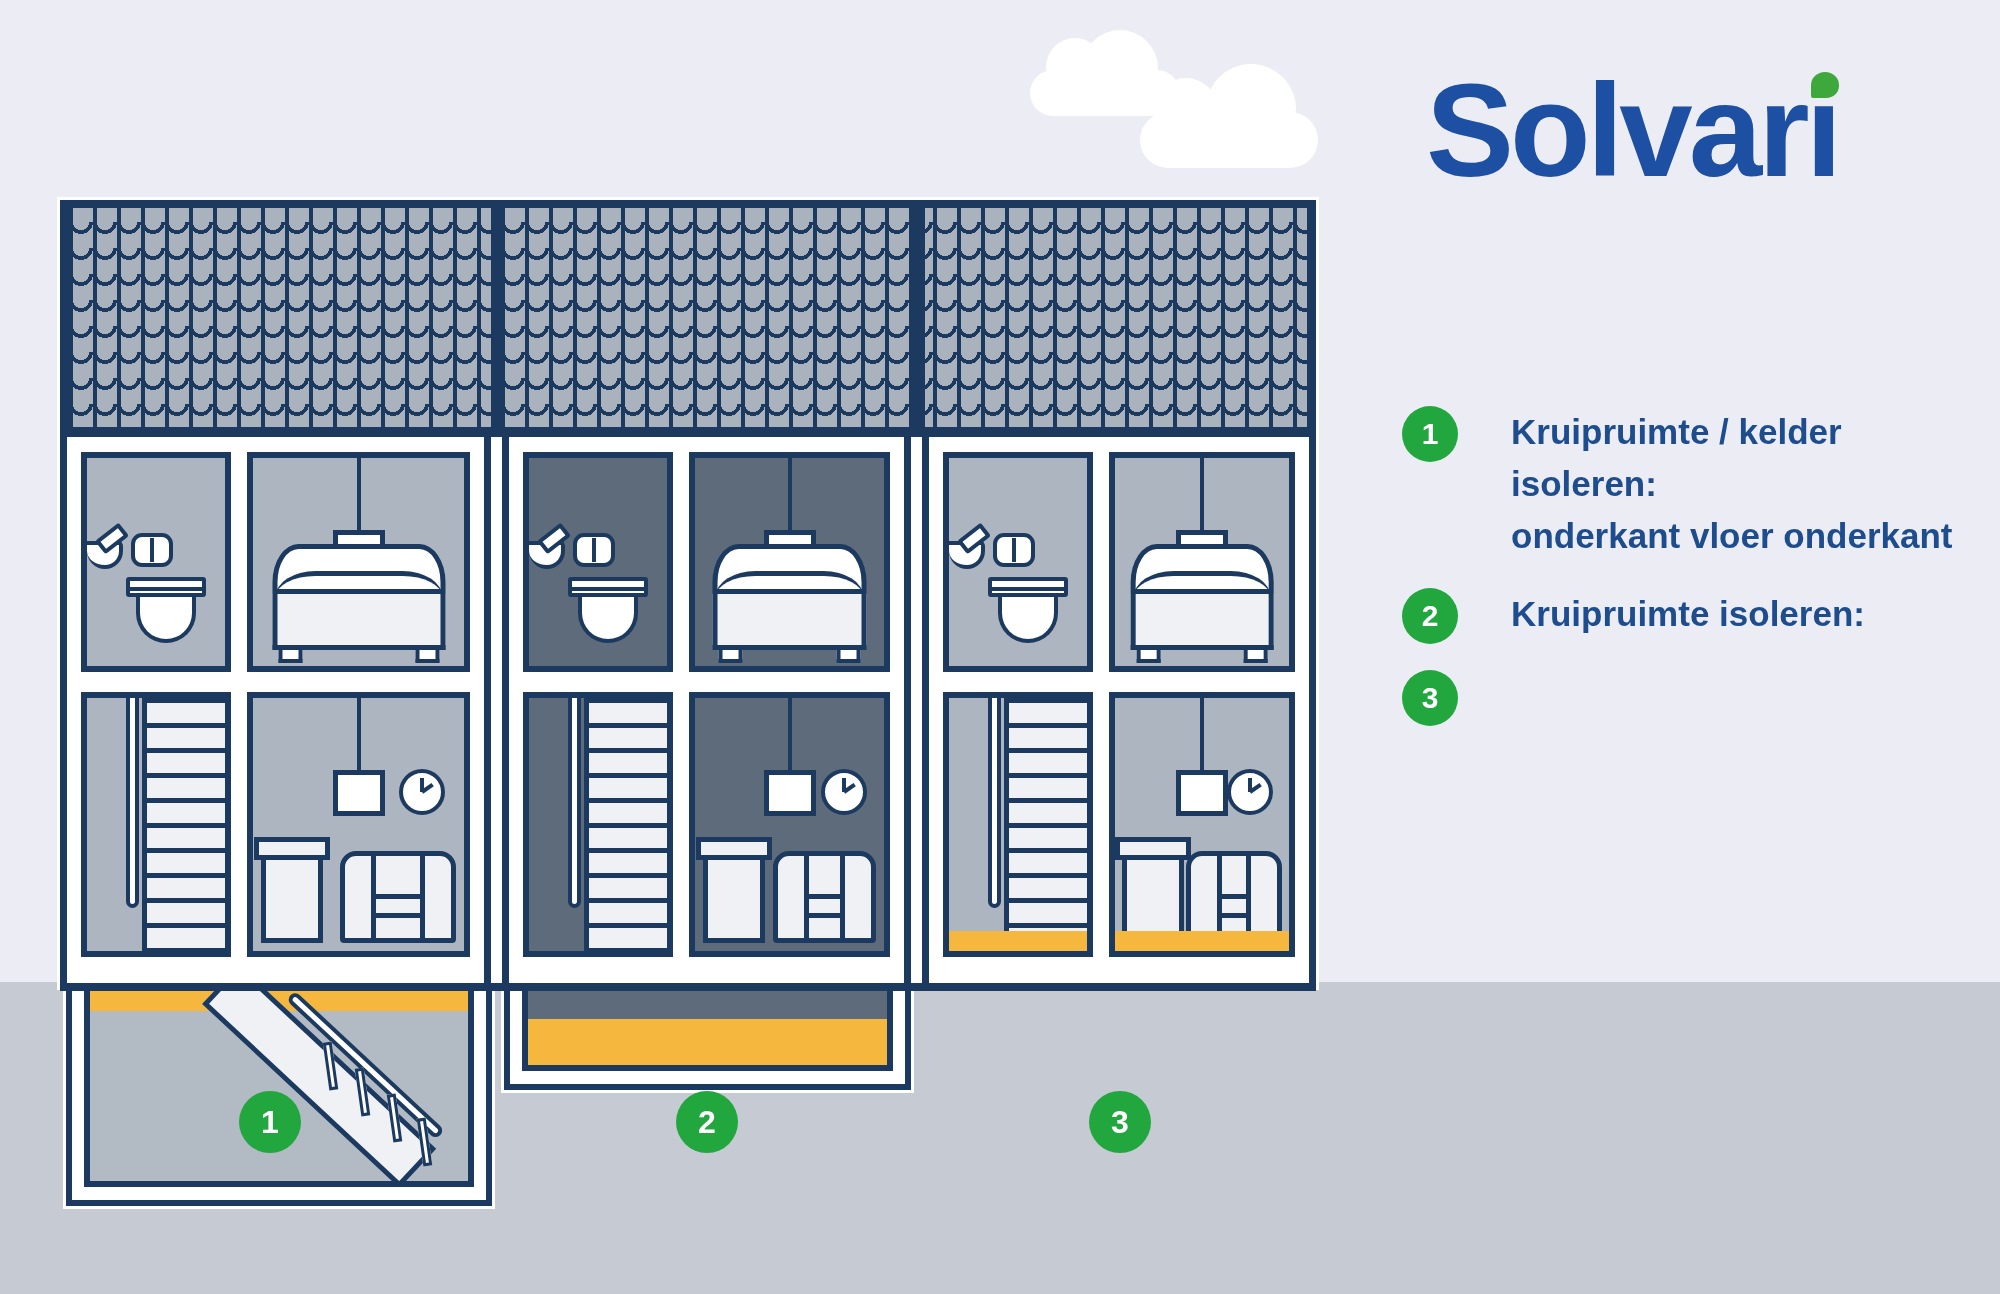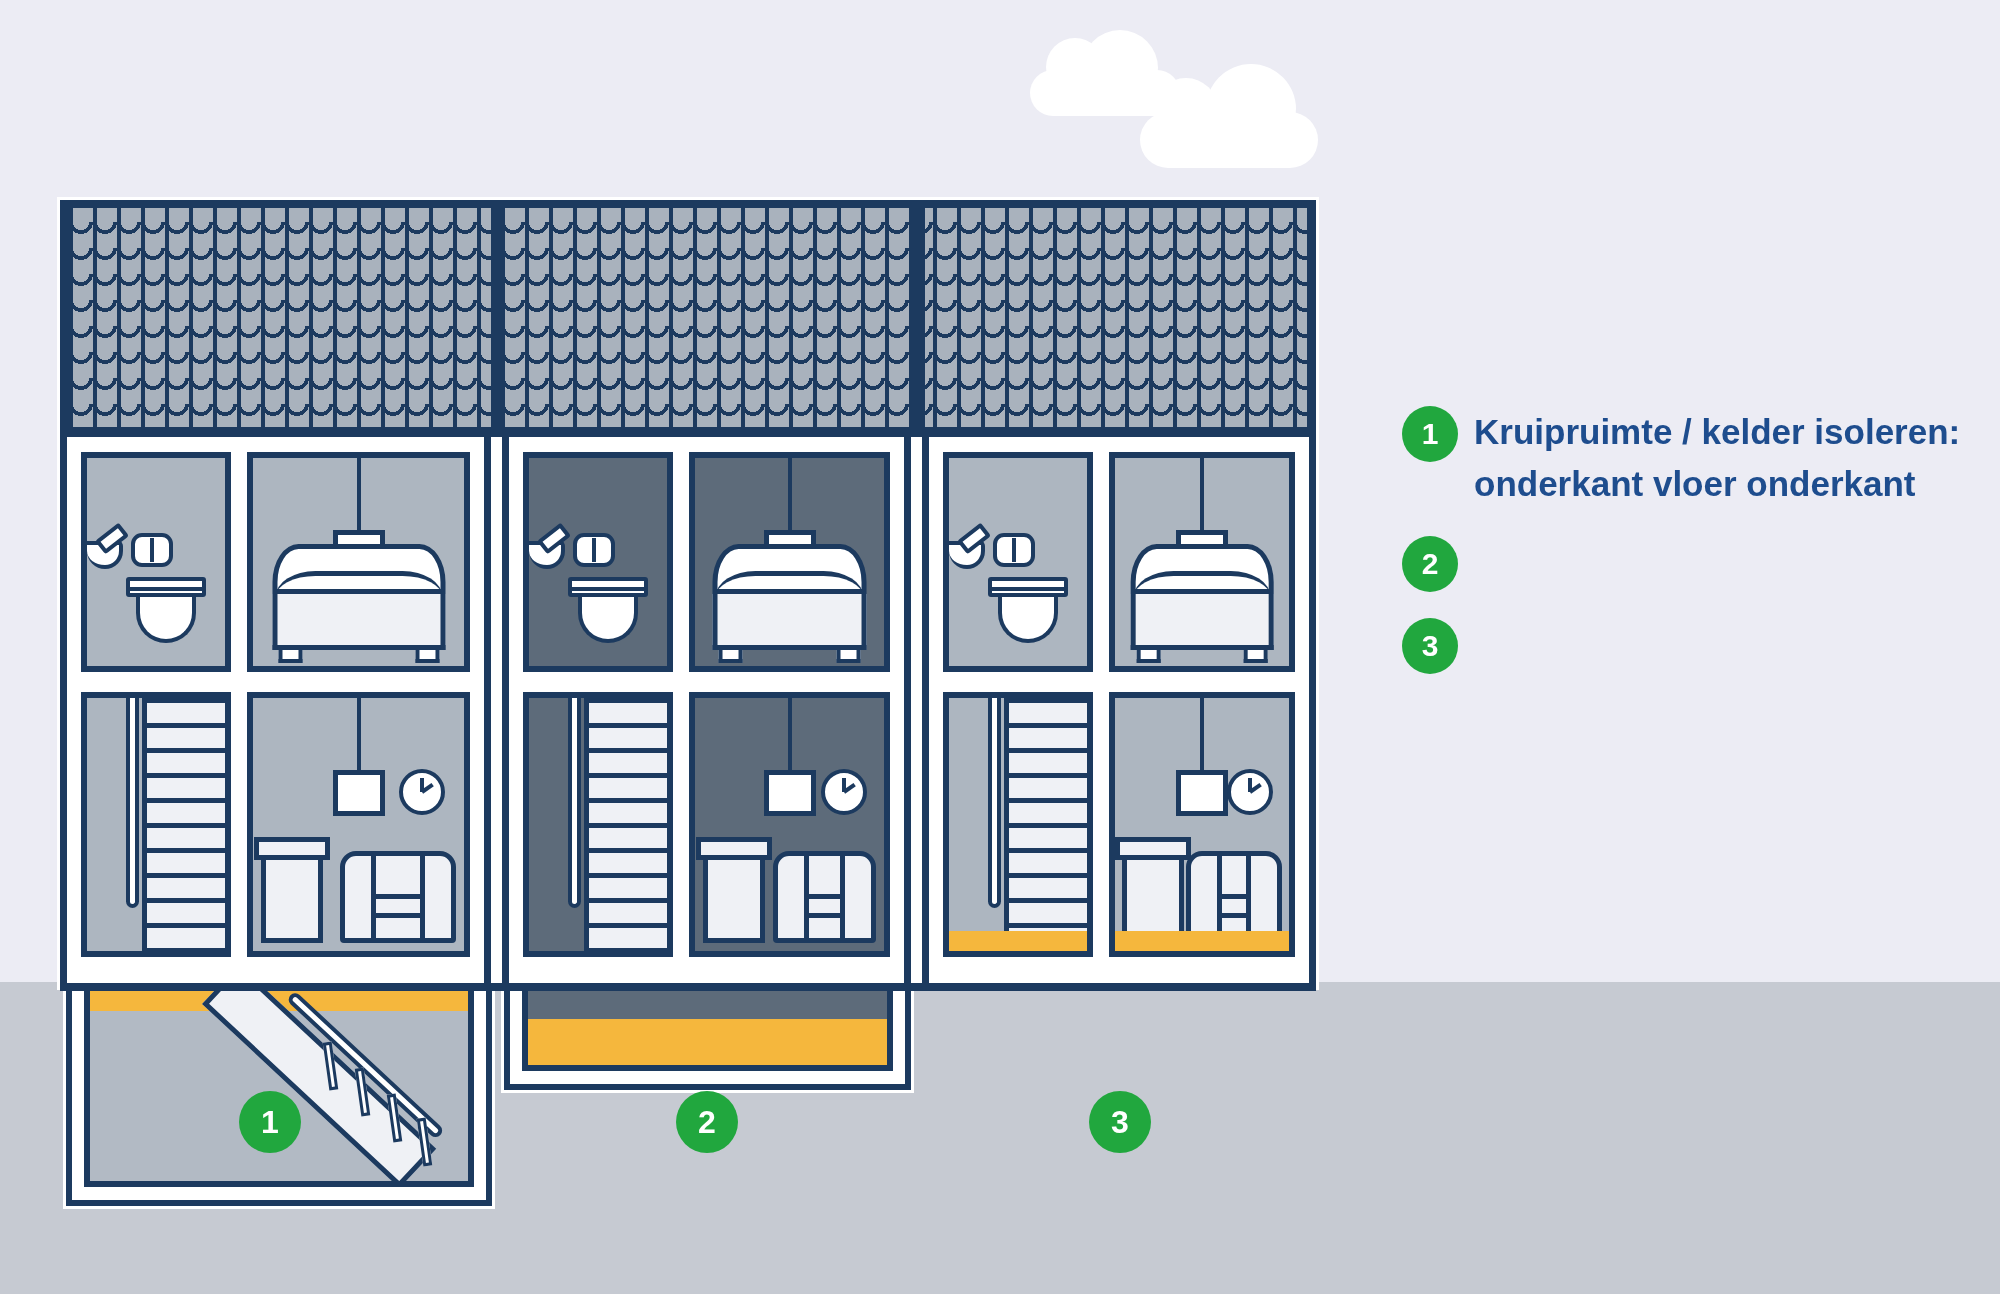--- a/index.html
+++ b/index.html
@@ -28,21 +28,21 @@
         letter-spacing:-4px; line-height:1.1; color:var(--logo-blue); white-space:nowrap;}
   .logo .i-wrap{position:relative; display:inline-block;}
   .logo .leaf{position:absolute; left:5px; top:14px; width:28px; height:26px;
         background:var(--leaf); border-radius:60% 60% 55% 12%;}
 
   
   .legend{position:absolute; left:1402px; top:406px; width:580px;}
   .legend-row{display:flex; gap:16px; align-items:flex-start; margin-bottom:26px;}
   .legend-num{flex:0 0 56px; width:56px; height:56px; border-radius:50%; background:var(--green);
         color:#fff; font-size:30px; font-weight:bold; display:flex; align-items:center; justify-content:center;}
-  .legend-text{font-size:35px; line-height:52px; font-weight:bold; color:var(--legend-text);}
+  .legend-text{font-size:35px; line-height:52px; font-weight:bold; color:var(--legend-text);margin-left:37px;}
 
   
   .roof{position:absolute; left:60px; top:200px; width:1256px; height:237px;
         background:var(--navy); box-shadow:0 0 0 3px #fff; z-index:2;}
   .roof-tiles{position:absolute; left:9px; right:9px; top:8px; bottom:10px;
         background-color:var(--tile);
         background-image:
           radial-gradient(circle 13px at 12px 0px, var(--tile) 0 8px, var(--navy) 8px 12px, rgba(0,0,0,0) 12px),
           repeating-linear-gradient(90deg, var(--navy) 0 4px, rgba(0,0,0,0) 4px 24px);
         background-size:24px 26px, auto;
@@ -140,32 +140,34 @@
 </head>
 <body>
 
 <div class="scene">
 
   <div class="ground"></div>
 
   <div class="cloud cloud-a"></div>
   <div class="cloud cloud-b"></div>
 
+  <div class="logo"><span>Solvar</span><span class="i-wrap"><span>ı</span><span class="leaf"></span></span></div>
 
   <div class="legend">
     <div class="legend-row">
       <div class="legend-num">1</div>
       <div class="legend-text">
         <div>Kruipruimte / kelder isoleren:</div>
         <div>onderkant vloer onderkant</div>
       </div>
     </div>
     <div class="legend-row">
       <div class="legend-num">2</div>
       <div class="legend-text">
+        <div>Kruipruimte isoleren:</div>
       </div>
     </div>
     <div class="legend-row">
       <div class="legend-num">3</div>
     </div>
   </div>
 
   <div class="walls"></div>
 
   <div class="roof">

